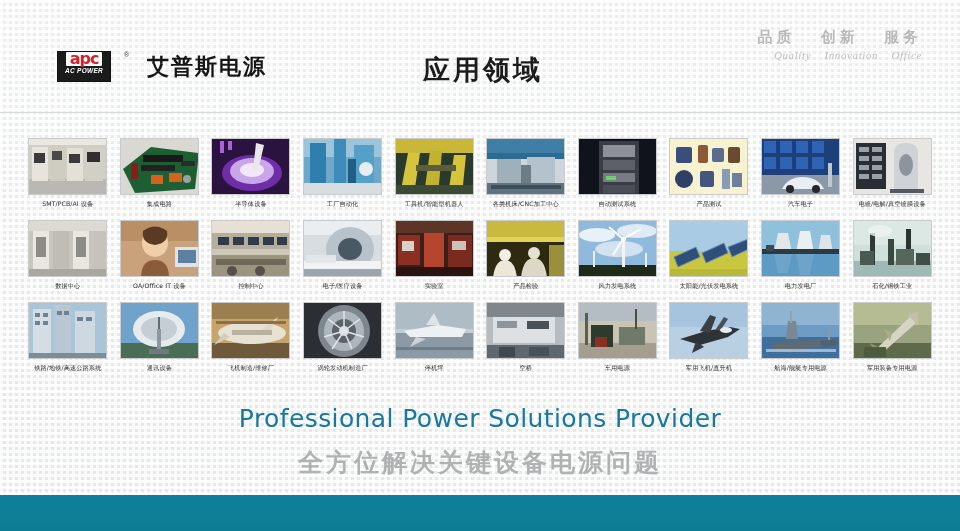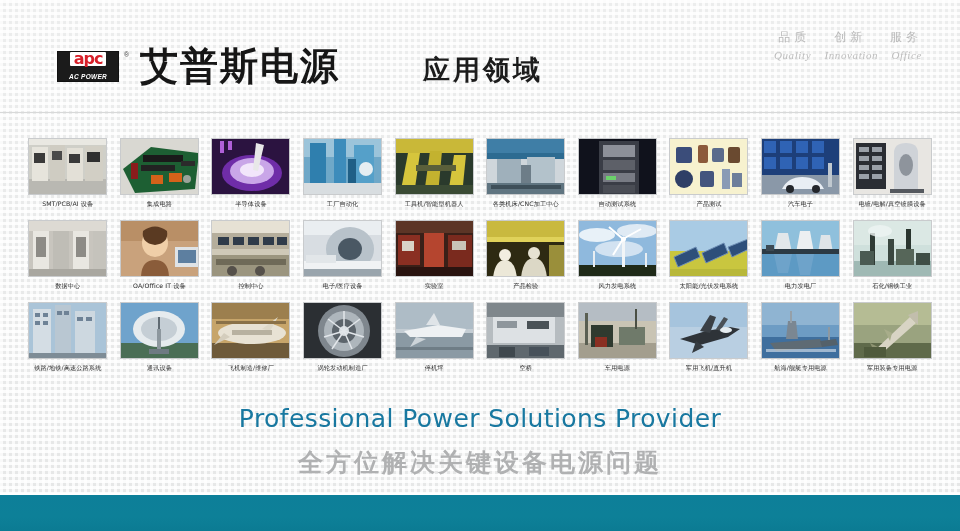--- a/index.html
+++ b/index.html
@@ -12,49 +12,49 @@
     position:relative;width:960px;height:531px;
     background:
       repeating-linear-gradient(0deg, rgba(255,255,255,.85) 0px, rgba(255,255,255,.85) 3px, rgba(0,0,0,0) 3px, rgba(0,0,0,0) 6px),
       repeating-linear-gradient(90deg, rgba(255,255,255,.75) 0px, rgba(255,255,255,.75) 3px, rgba(0,0,0,0) 3px, rgba(0,0,0,0) 6px),
       linear-gradient(180deg,#eceded 0%,#e9eaea 40%,#e6e7e7 100%);
   }
   
   #header{position:absolute;left:0;top:0;width:960px;height:112px;}
   #logo-block{position:absolute;left:57px;top:51px;display:flex;align-items:flex-start;}
   #logo-mark{
-    position:relative;width:62px;height:31px;background:#1b1b1b;
+    position:relative;width:54px;height:31px;background:#1b1b1b;
     border:1px solid #111;display:flex;flex-direction:column;
-    align-items:center;justify-content:space-between;box-sizing:border-box;
+    align-items:center;justify-content:flex-start;box-sizing:border-box;
   }
   #logo-word{
     font-family:"DejaVu Sans",sans-serif;font-weight:700;font-size:16px;
     color:#d8202a;line-height:14px;letter-spacing:-1px;
     background:#fff;padding:0 4px;border-radius:1px;
   }
   #logo-sub{
     font-family:"Liberation Sans",sans-serif;font-weight:700;font-style:italic;
     font-size:6.5px;color:#ffffff;line-height:8px;letter-spacing:.3px;margin-top:1px;
   }
   #logo-reg{
     position:absolute;left:66px;top:-1px;font-size:7px;color:#444;
   }
   #brand-cn{
-    margin-left:21px;font-family:"DejaVu Sans","Liberation Sans",sans-serif;
-    font-weight:700;font-size:38px;color:#161616;letter-spacing:2px;line-height:31px;
+    margin-left:36px;font-family:"DejaVu Sans","Liberation Sans",sans-serif;
+    font-weight:700;font-size:22px;color:#161616;letter-spacing:2px;line-height:31px;
   }
   #page-title{
     position:absolute;left:423px;top:52px;
     font-family:"DejaVu Sans","Liberation Sans",sans-serif;
     font-weight:700;font-size:27px;color:#1c1c1c;letter-spacing:3px;
   }
   #slogan{position:absolute;right:38px;top:28px;text-align:right;}
   #slogan-cn{
-    font-family:"DejaVu Sans","Liberation Sans",sans-serif;font-weight:400;
-    font-size:12px;color:#b9b9b9;letter-spacing:4px;line-height:18px;
+    font-family:"DejaVu Sans","Liberation Sans",sans-serif;font-weight:700;
+    font-size:15px;color:#b9b9b9;letter-spacing:4px;line-height:18px;
   }
   #slogan-cn span{margin-left:16px;}
   #slogan-cn span:first-child{margin-left:0;}
   #slogan-en{
     font-family:"Liberation Serif","DejaVu Serif",serif;font-style:italic;
     font-size:11px;color:#bdbdbd;letter-spacing:.6px;line-height:15px;margin-top:2px;
   }
   #slogan-en span{margin-left:10px;}
   #slogan-en span:first-child{margin-left:14px;padding-left:40px;}
   .hrule{position:absolute;left:0;width:960px;height:1px;background:#d8d9d9;}

